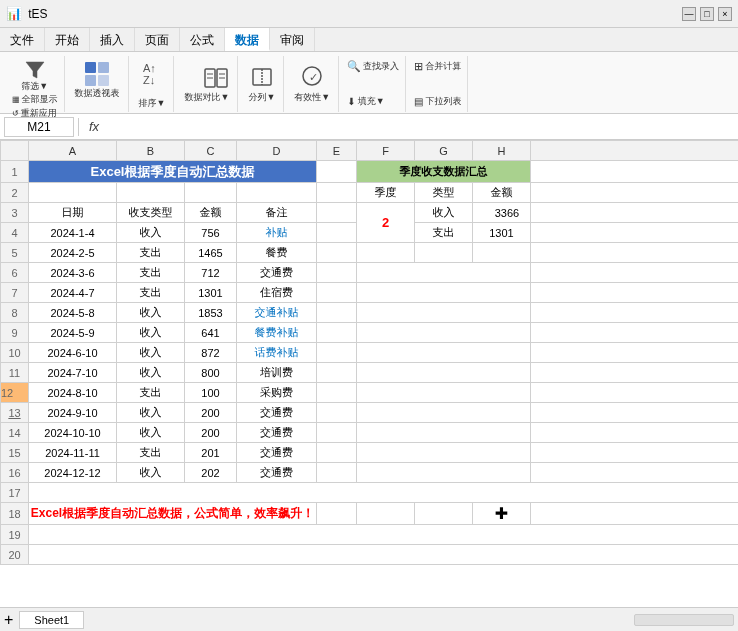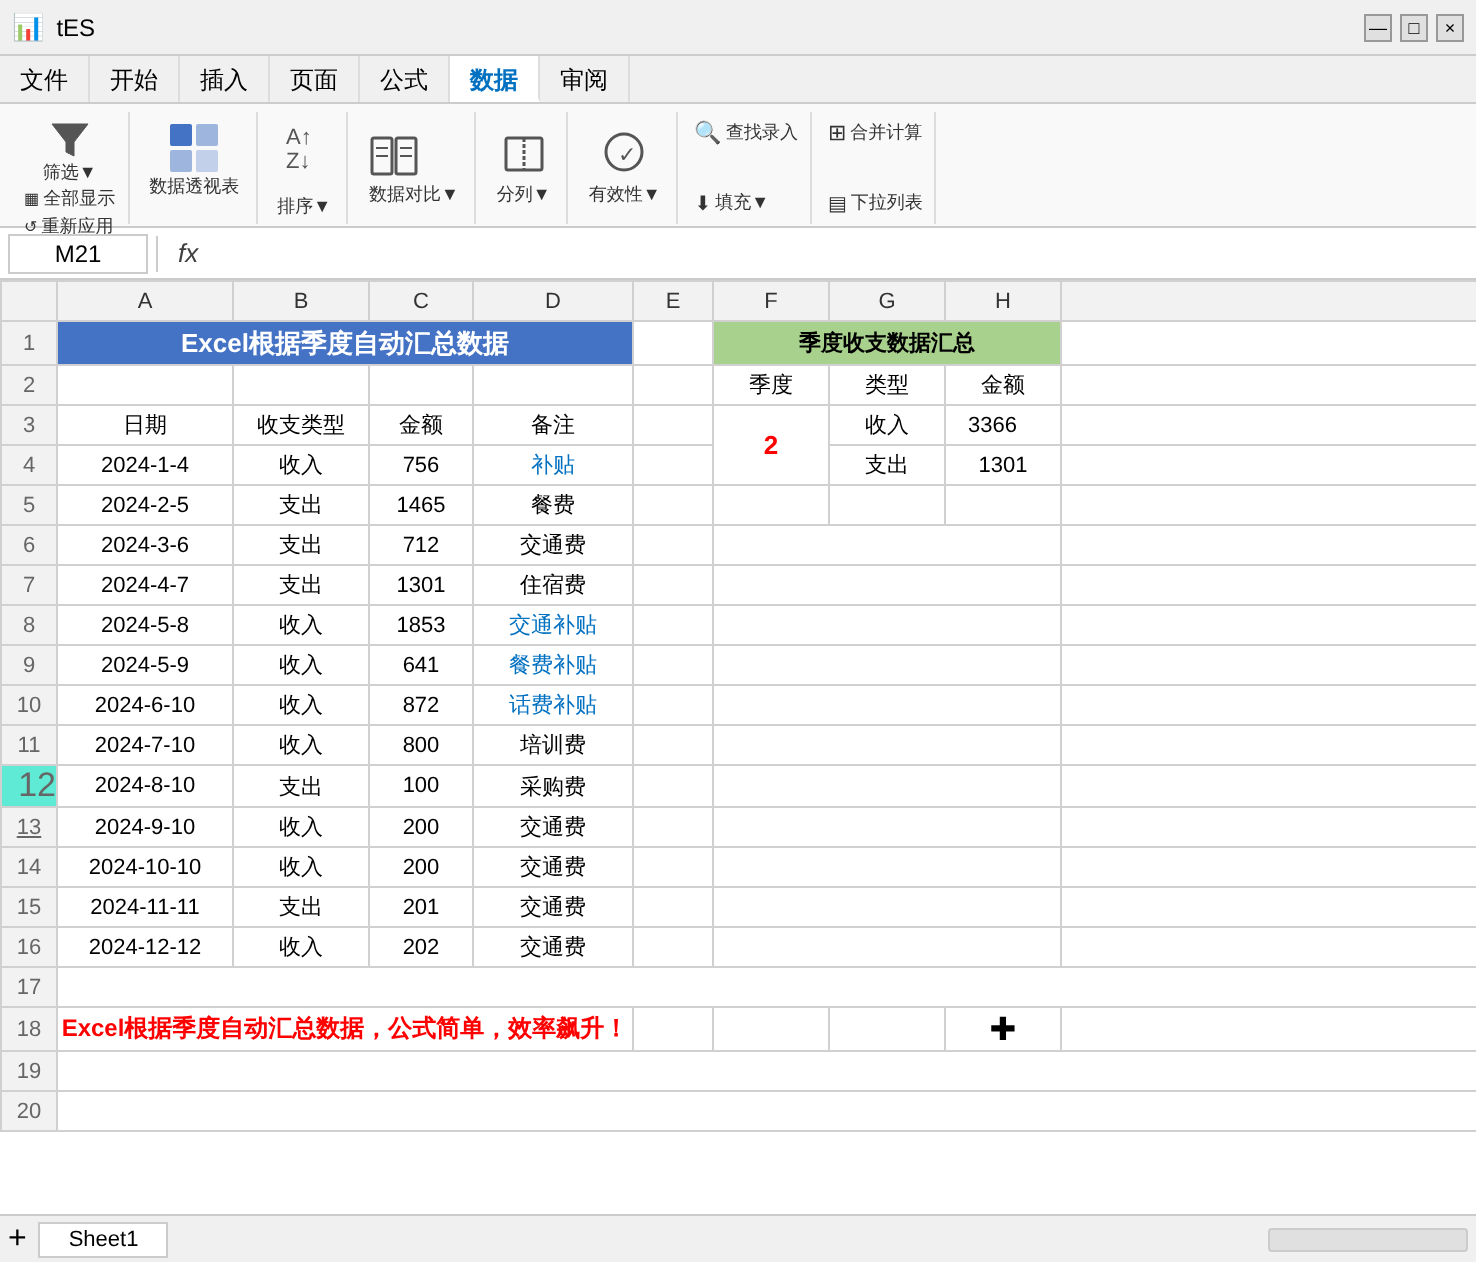--- a/index.html
+++ b/index.html
@@ -85,21 +85,21 @@
       <svg width="22" height="28" viewBox="0 0 22 28">
         <text x="2" y="14" font-size="11" fill="#555">A↑</text>
         <text x="2" y="26" font-size="11" fill="#555">Z↓</text>
       </svg>
       <span style="font-size:9px;color:#333;margin-top:11px;">排序▼</span>
     </div>
   </div>
 
 
   <div class="ribbon-group" style="display:flex;flex-direction:column;align-items:center;justify-content:center;padding:0 8px;border-right:1px solid #ddd;min-width:48px;">
-    <div style="display:flex;flex-direction:column;align-items:flex-start;cursor:pointer;">
+    <div style="display:flex;flex-direction:column;align-items:flex-end;cursor:pointer;">
       <svg width="26" height="26" viewBox="0 0 26 26">
         <rect x="2" y="4" width="10" height="18" fill="none" stroke="#555" stroke-width="1.5" rx="1"></rect>
         <rect x="14" y="4" width="10" height="18" fill="none" stroke="#555" stroke-width="1.5" rx="1"></rect>
         <line x1="4" y1="9" x2="10" y2="9" stroke="#555" stroke-width="1"></line>
         <line x1="16" y1="9" x2="22" y2="9" stroke="#555" stroke-width="1"></line>
         <line x1="4" y1="13" x2="10" y2="13" stroke="#555" stroke-width="1"></line>
         <line x1="16" y1="13" x2="22" y2="13" stroke="#555" stroke-width="1"></line>
       </svg>
       <span style="font-size:9px;color:#333;">数据对比▼</span>
     </div>
@@ -205,21 +205,21 @@
 
       <tr>
         <td style="background:#f2f2f2;border:1px solid #d0d0d0;text-align:center;color:#666;font-size:11px;height:20px;">3</td>
         <td style="border:1px solid #d0d0d0;text-align:center;font-size:11px;height:20px;">日期</td>
         <td style="border:1px solid #d0d0d0;text-align:center;font-size:11px;height:20px;">收支类型</td>
         <td style="border:1px solid #d0d0d0;text-align:center;font-size:11px;height:20px;">金额</td>
         <td style="border:1px solid #d0d0d0;text-align:center;font-size:11px;height:20px;">备注</td>
         <td style="border:1px solid #d0d0d0;height:20px;"></td>
         <td rowspan="2" style="border:1px solid #d0d0d0;text-align:center;font-size:13px;color:#ff0000;font-weight:bold;vertical-align:middle;height:20px;">2</td>
         <td style="border:1px solid #d0d0d0;text-align:center;font-size:11px;height:20px;">收入</td>
-        <td style="border:1px solid #d0d0d0;text-align:left;font-size:11px;height:20px;padding-left:11px;">3366</td>
+        <td style="border:1px solid #d0d0d0;text-align:center;font-size:11px;height:20px;padding-left:11px;">3366</td>
         <td style="border:1px solid #d0d0d0;height:20px;"></td>
       </tr>
 
       <tr>
         <td style="background:#f2f2f2;border:1px solid #d0d0d0;text-align:center;color:#666;font-size:11px;height:20px;">4</td>
         <td style="border:1px solid #d0d0d0;text-align:center;font-size:11px;height:20px;">2024-1-4</td>
         <td style="border:1px solid #d0d0d0;text-align:center;font-size:11px;height:20px;">收入</td>
         <td style="border:1px solid #d0d0d0;text-align:center;font-size:11px;height:20px;">756</td>
         <td style="border:1px solid #d0d0d0;text-align:center;font-size:11px;color:#0070c0;height:20px;">补贴</td>
         <td style="border:1px solid #d0d0d0;height:20px;"></td>
@@ -301,21 +301,21 @@
         <td style="border:1px solid #d0d0d0;text-align:center;font-size:11px;height:20px;">2024-7-10</td>
         <td style="border:1px solid #d0d0d0;text-align:center;font-size:11px;height:20px;">收入</td>
         <td style="border:1px solid #d0d0d0;text-align:center;font-size:11px;height:20px;">800</td>
         <td style="border:1px solid #d0d0d0;text-align:center;font-size:11px;height:20px;">培训费</td>
         <td style="border:1px solid #d0d0d0;height:20px;"></td>
         <td colspan="3" style="border:1px solid #d0d0d0;height:20px;"></td>
         <td style="border:1px solid #d0d0d0;height:20px;"></td>
       </tr>
 
       <tr>
-        <td style="background:#5eead4;border:1px solid #d0d0d0;text-align:right;color:#666;font-size:17px;height:20px;">12</td>
+        <td style="background:#fdba74;border:1px solid #d0d0d0;text-align:left;color:#666;font-size:11px;height:20px;">12</td>
         <td style="border:1px solid #d0d0d0;text-align:center;font-size:11px;height:20px;">2024-8-10</td>
         <td style="border:1px solid #d0d0d0;text-align:center;font-size:11px;height:20px;">支出</td>
         <td style="border:1px solid #d0d0d0;text-align:center;font-size:11px;height:20px;">100</td>
         <td style="border:1px solid #d0d0d0;text-align:center;font-size:11px;height:20px;">采购费</td>
         <td style="border:1px solid #d0d0d0;height:20px;"></td>
         <td colspan="3" style="border:1px solid #d0d0d0;height:20px;"></td>
         <td style="border:1px solid #d0d0d0;height:20px;"></td>
       </tr>
 
       <tr>

